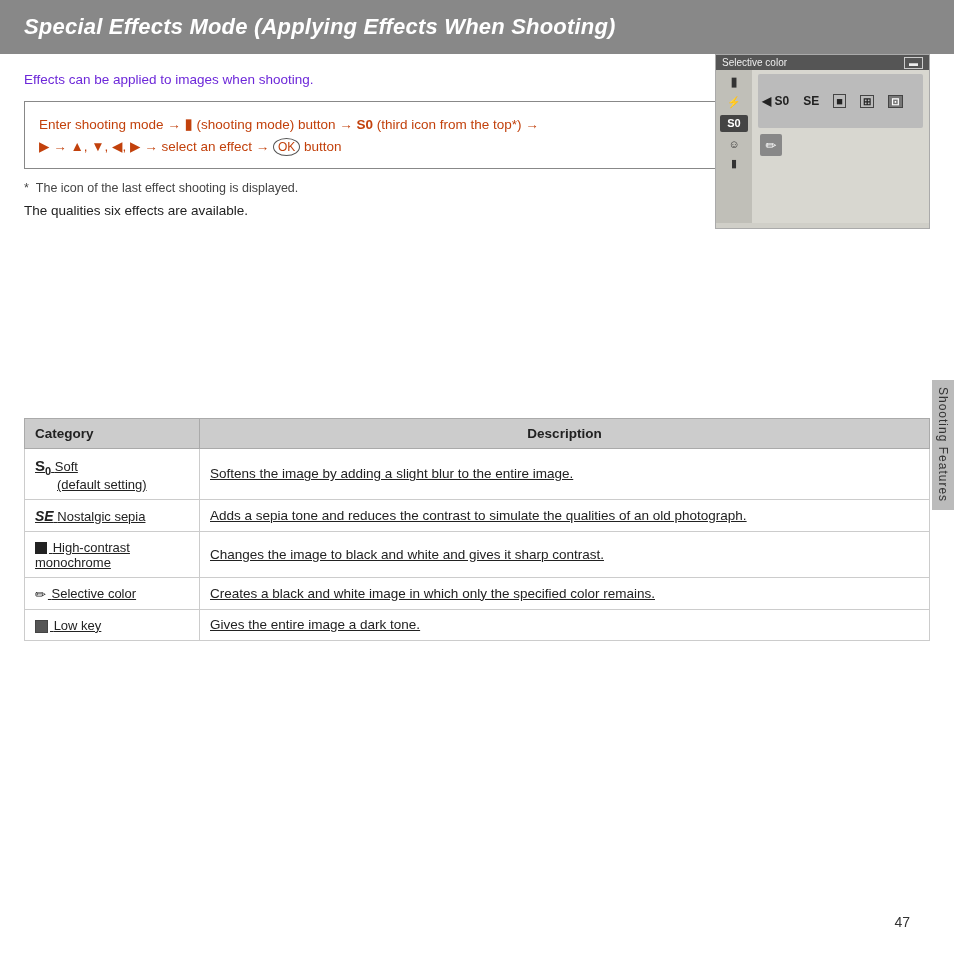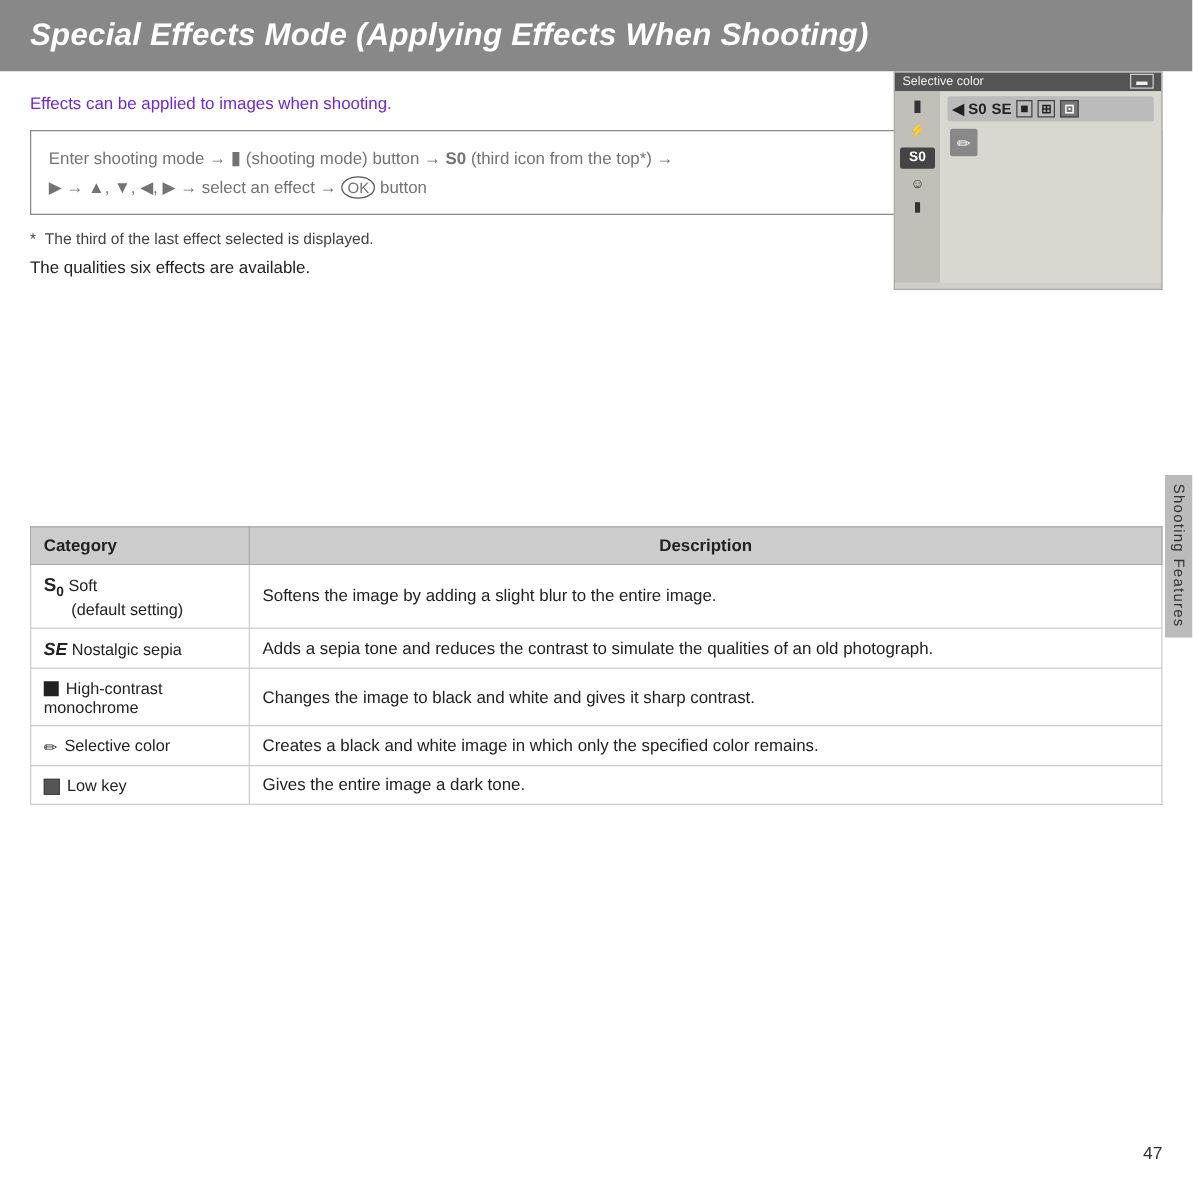--- a/index.html
+++ b/index.html
@@ -15,21 +15,21 @@
     }
 
     
     .header-bar {
       background: #888;
       padding: 14px 24px 14px 24px;
       display: flex;
       align-items: center;
     }
     .header-title {
-      font-size: 25px;
+      font-size: 22px;
       font-weight: bold;
       color: #fff;
       font-style: italic;
       letter-spacing: 0.2px;
     }
 
     
     .main-content {
       padding: 18px 24px 0 24px;
       position: relative;
@@ -41,21 +41,21 @@
       color: #6d28d9;
     }
 
     
     .instruction-box {
       border: 1.5px solid #888;
       padding: 10px 14px;
       margin-bottom: 12px;
       font-size: 13.5px;
       line-height: 1.6;
-      color: #737373;
+      color: #c2410c;
     }
 
     
     .footnote {
       font-size: 12.5px;
       color: #444;
       margin-bottom: 8px;
     }
 
     
@@ -111,23 +111,23 @@
       border-radius: 2px;
     }
     .camera-ui-right {
       flex: 1;
       background: #d8d7d0;
       padding: 4px 6px;
     }
     .camera-ui-top-row {
       display: flex;
       align-items: center;
-      gap: 4px;
+      gap: 14px;
       margin-bottom: 6px;
-      padding: 3px 4px;
+      padding: 20px 4px;
       background: #bbb;
       border-radius: 2px;
     }
     .cam-top-item {
       font-size: 12px;
       font-weight: bold;
       color: #222;
     }
     .cam-pencil-row {
       display: flex;
@@ -164,20 +164,21 @@
       font-weight: bold;
       text-align: center;
       border: 1px solid #aaa;
     }
     table thead th:first-child {
       width: 175px;
       text-align: left;
     }
     table tbody tr {
       border-bottom: 1px solid #ccc;
+      text-decoration: underline;
     }
     table tbody td {
       padding: 7px 10px;
       border: 1px solid #ccc;
       vertical-align: middle;
     }
     table tbody td:first-child {
       width: 175px;
       font-size: 13px;
       vertical-align: top;
@@ -203,21 +204,21 @@
       text-orientation: mixed;
       font-size: 12px;
       color: #333;
       letter-spacing: 1px;
     }
 
     
     .page-number {
       position: absolute;
       bottom: 24px;
-      right: 24px;
+      right: 44px;
       font-size: 14px;
       color: #333;
     }
 
     
     .icon-soft { font-weight: 900; font-size: 15px; }
     .icon-se { font-style: italic; font-weight: bold; font-size: 14px; }
     .icon-hc {
       display: inline-block;
       width: 12px; height: 12px;
@@ -258,21 +259,21 @@
 <div class="main-content">
 
   <p class="intro-text">Effects can be applied to images when shooting.</p>
 
   <div class="instruction-box">
     <span>Enter shooting mode → <span style="font-size:15px;">▮</span> (shooting mode) button → <strong>S0</strong> (third icon from the top*) →</span><br>
     <span>▶ → ▲, ▼, ◀, ▶ → <span>select an effect</span> → <span style="border:1.5px solid #555; border-radius:50%; padding:1px 4px; font-size:12px;">OK</span> button</span>
   </div>
 
   <p class="footnote">
-    <span>*</span>&nbsp;&nbsp;<span>The third of the last effect selected is displayed.</span>
+    <span>*</span>&nbsp;&nbsp;<span>The icon of the last effect shooting is displayed.</span>
   </p>
 
   <p class="following-text">The qualities six effects are available.</p>
 
   <div class="camera-ui">
     <div class="camera-ui-title-bar">
       <span>Selective color</span>
       <span>
         <span style="border:1px solid #ccc; padding: 0 4px; font-size:9px;">▬</span>
       </span>

